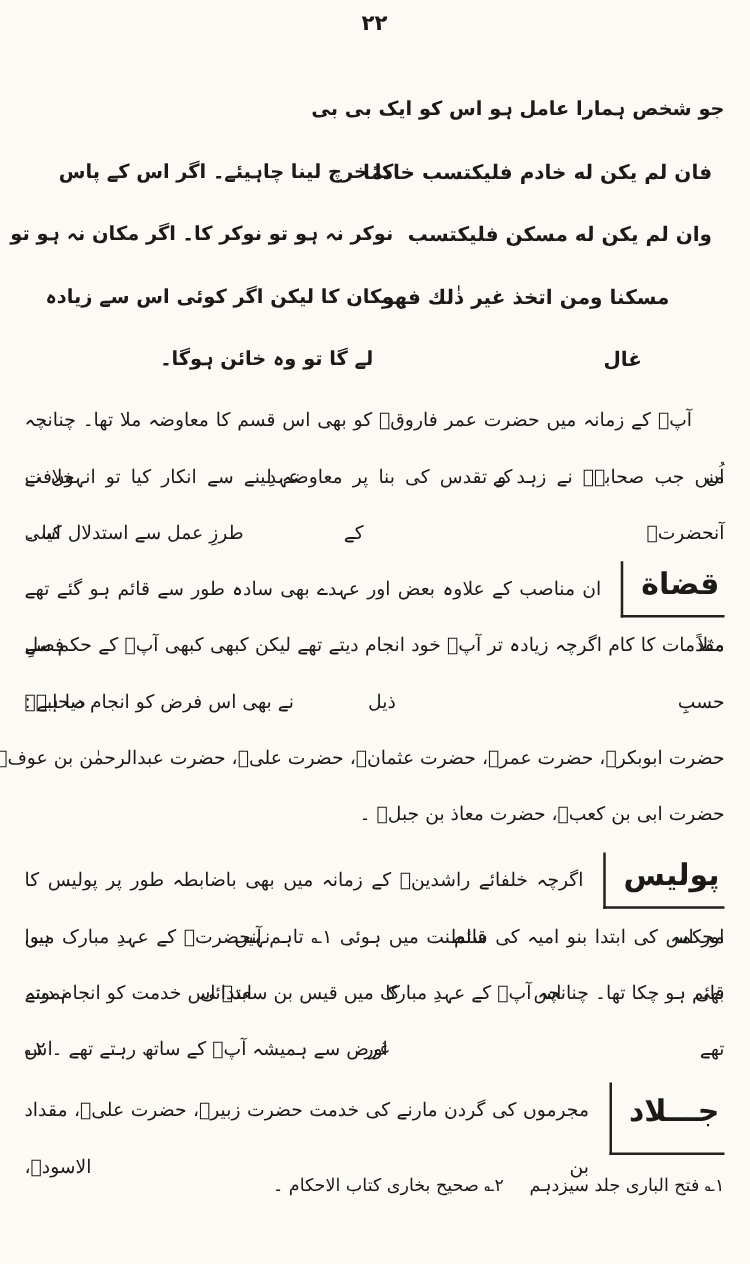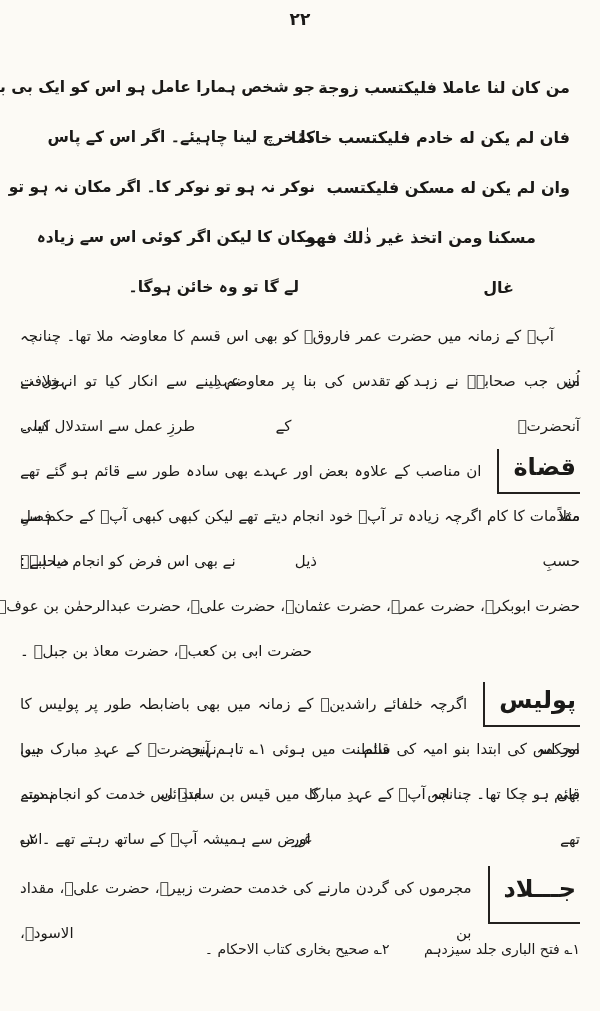--- a/index.html
+++ b/index.html
@@ -65,21 +65,21 @@
     overflow: visible;
   }
   .l-full {
     white-space: normal;
     text-align: justify;
     text-align-last: justify;
   }
   .l-first { text-indent: 26px; }
   .l-end { text-align: left; margin-right: 92px; }
   .l-left { text-align: left; }
-  .l-center { text-align: left; }
+  .l-center { text-align: right; }
   
   .sidehead {
     float: right;
     box-sizing: border-box;
     height: 45px;
     padding: 1px 4px 8px 14px;
     margin-left: 16px;
     border-left: 2px solid #23211e;
     border-bottom: 2px solid #23211e;
     font-size: 24px;
@@ -98,36 +98,35 @@
   .footnote {
     margin-top: 10px;
     text-align: right;
     direction: rtl;
     font-size: 14px;
     height: 30px;
     line-height: 30px;
     white-space: nowrap;
   }
   .footnote .fn-item { display: inline-block; }
-  .footnote .fn-item + .fn-item { margin-right: 30px; }
+  .footnote .fn-item + .fn-item { margin-right: 16px; }
   
   .para.p1 { margin-top: 2px; }
   .para.police { margin-top: 8px; }
   .para.jallad { margin-top: 4px; }
 </style>
 </head>
 <body>
 
 <div class="page">
 
   <div class="page-number">۲۲</div>
 
   <section class="couplet">
     <div class="crow">
-      <div class="ar">من كان لنا عاملا فليكتسب زوجة</div>
       <div class="ur">جو شخص ہمارا عامل ہو اس کو ایک بی بی</div>
     </div>
     <div class="crow">
       <div class="ar">فان لم يكن له خادم فليكتسب خادمًا</div>
       <div class="ur">کا خرچ لینا چاہیئے۔ اگر اس کے پاس</div>
     </div>
     <div class="crow">
       <div class="ar">وان لم يكن له مسكن فليكتسب</div>
       <div class="ur">نوکر نہ ہو تو نوکر کا۔ اگر مکان نہ ہو تو</div>
     </div>

